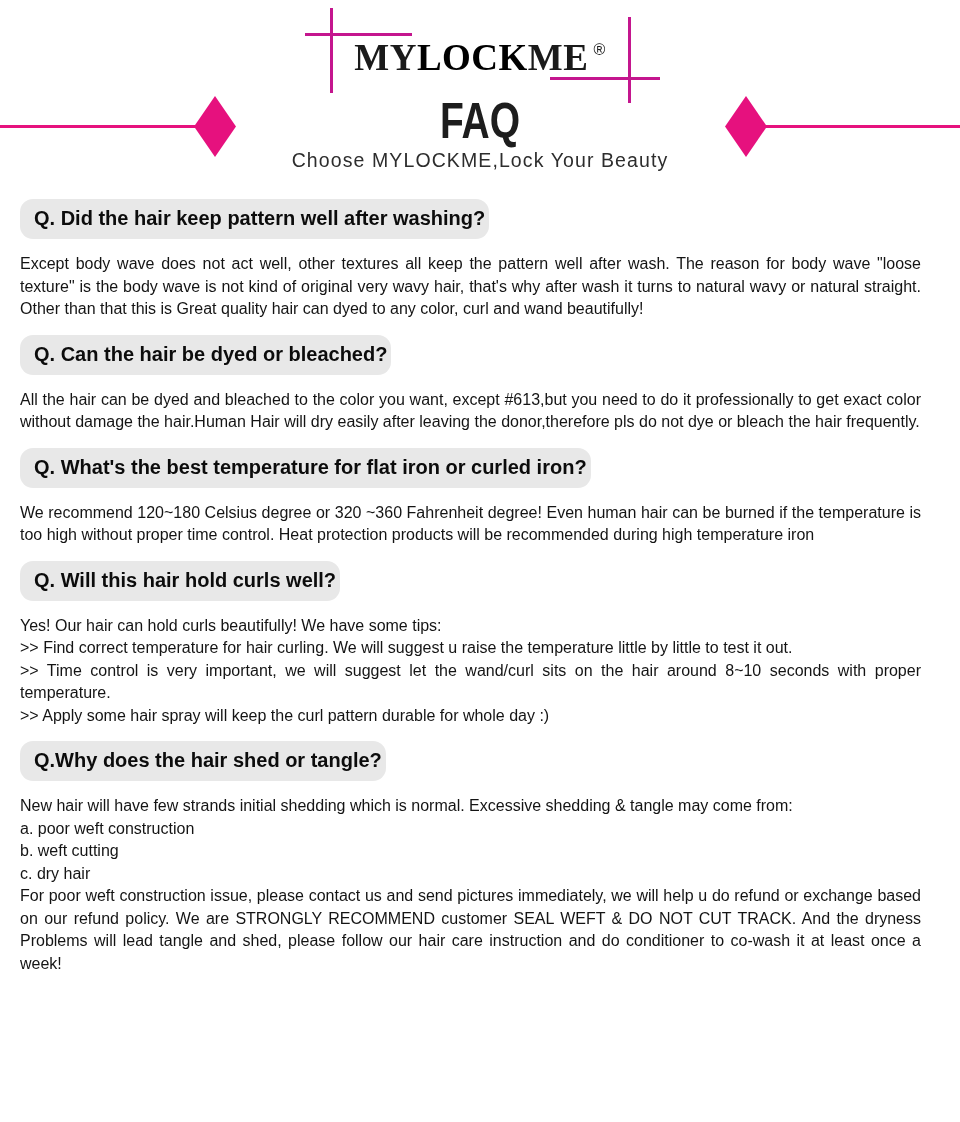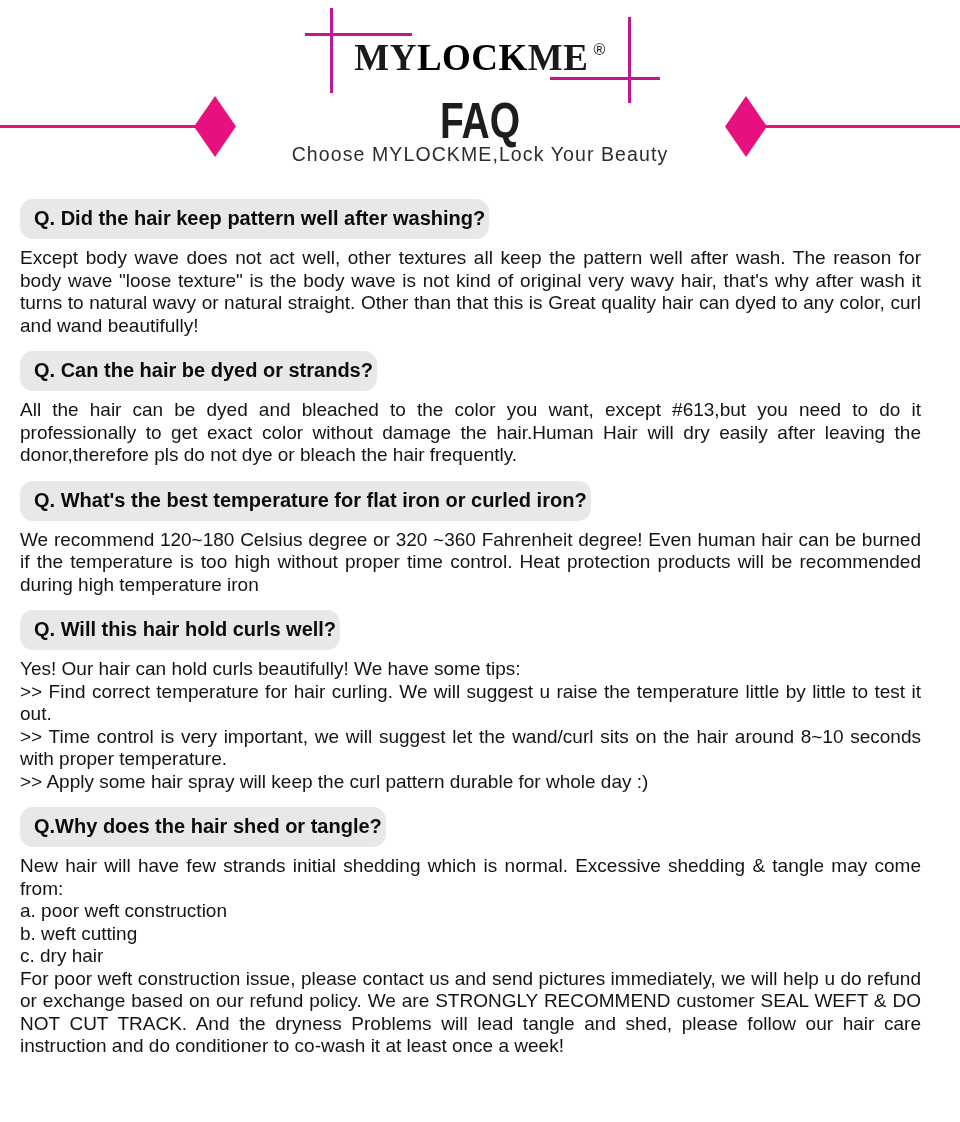--- a/index.html
+++ b/index.html
@@ -60,21 +60,21 @@
     text-align: center;
     font-size: 50px;
     line-height: 52px;
     font-weight: 700;
     color: #1d1d1d;
     transform: scaleX(0.78);
     transform-origin: 50% 50%;
   }
   .subtitle {
     position: absolute;
-    left: 0; right: 0; top: 143px;
+    left: 0; right: 0; top: 149px;
     text-align: center;
     font-size: 19.5px;
     letter-spacing: 1.1px;
     color: #2d2d2d;
   }
   
   .content {
     position: absolute;
     top: 199px;
     left: 20px;
@@ -85,22 +85,22 @@
     display: inline-block;
     background: #E8E8E8;
     border-radius: 13px;
     padding: 8px 4px 9px 14px;
     font-size: 20px;
     font-weight: 700;
     color: #0c0c0c;
     line-height: 23px;
   }
   .answer {
-    margin-top: 8px;
-    font-size: 19px;
+    margin-top: 14px;
+    font-size: 16px;
     line-height: 22.5px;
     color: #141414;
     text-align: justify;
     white-space: pre-line;
   }
 </style>
 </head>
 <body>
 
 <div class="page">
@@ -124,21 +124,21 @@
   <div class="subtitle">Choose MYLOCKME,Lock Your Beauty</div>
 
   <main class="content">
 
     <section class="faq-item">
       <div class="q-pill">Q. Did the hair keep pattern well after washing?</div>
       <p class="answer">Except body wave does not act well, other textures all keep the pattern well after wash. The reason for body wave "loose texture" is the body wave is not kind of original very wavy hair, that's why after wash it turns to natural wavy or natural straight. Other than that this is Great quality hair can dyed to any color, curl and wand beautifully!</p>
     </section>
 
     <section class="faq-item">
-      <div class="q-pill">Q. Can the hair be dyed or strands?</div>
+      <div class="q-pill">Q. Can the hair be dyed or bleached?</div>
       <p class="answer">All the hair can be dyed and bleached to the color you want, except #613,but you need to do it professionally to get exact color without damage the hair.Human Hair will dry easily after leaving the donor,therefore pls do not dye or bleach the hair frequently.</p>
     </section>
 
     <section class="faq-item">
       <div class="q-pill">Q. What's the best temperature for flat iron or curled iron?</div>
       <p class="answer">We recommend 120~180 Celsius degree or 320 ~360 Fahrenheit degree! Even human hair can be burned if the temperature is too high without proper time control. Heat protection products will be recommended during high temperature iron</p>
     </section>
 
     <section class="faq-item">
       <div class="q-pill">Q. Will this hair hold curls well?</div>

